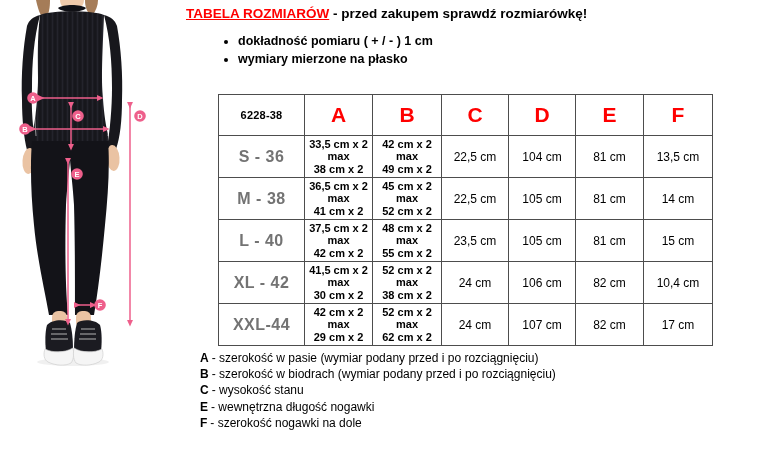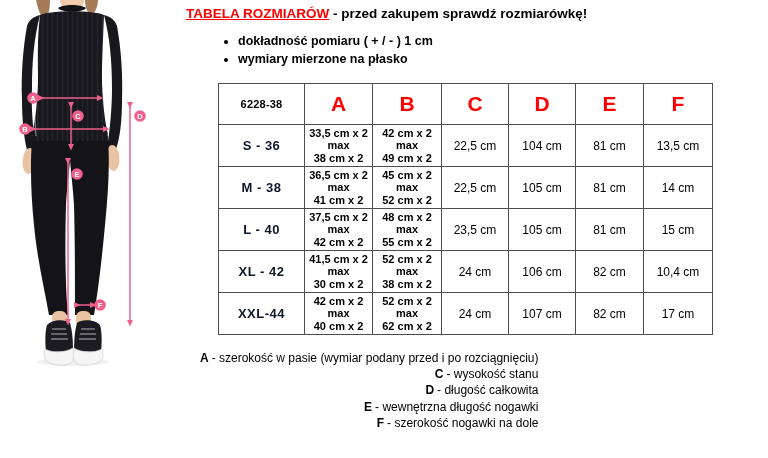--- a/index.html
+++ b/index.html
@@ -8,31 +8,31 @@
     font-family:"Liberation Sans",sans-serif;color:#000;overflow:hidden;
   }
   
   .figure{position:absolute;left:0;top:0;width:190px;height:366px;}
   
   .intro-title{position:absolute;left:186px;top:6px;font-size:13.5px;font-weight:bold;white-space:nowrap;}
   .intro-title .red{color:#ff0000;text-decoration:underline;}
   .intro-bullets{position:absolute;left:206px;top:14px;margin:18px;padding:0 0 0 14px;list-style:disc;}
   .intro-bullets li{font-size:12.5px;font-weight:bold;line-height:18px;}
   
-  .size-table{position:absolute;left:218px;top:83px;border-collapse:collapse;table-layout:fixed;}
+  .size-table{position:absolute;left:218px;top:94px;border-collapse:collapse;table-layout:fixed;}
   .size-table td{border:1px solid #4d4d4d;text-align:center;vertical-align:middle;padding:0;background:#fff;}
   .size-table .hrow td{height:40px;}
   .size-table .drow td{height:41px;}
   .cell-code{font-size:11px;font-weight:bold;letter-spacing:.2px;}
   .cell-letter{font-size:21px;font-weight:bold;color:#ff0000;}
-  .cell-size{font-size:13px;font-weight:bold;color:#0f172a;letter-spacing:.5px;}
+  .cell-size{font-size:16px;font-weight:bold;color:#737373;letter-spacing:.5px;}
   .cell-ab{font-size:11px;font-weight:bold;line-height:12.5px;}
   .cell-val{font-size:12px;font-weight:normal;}
   
-  .legend{position:absolute;left:200px;top:350px;text-align:right;}
+  .legend{position:absolute;left:200px;top:350px;}
   .legend-line{font-size:12px;line-height:16.2px;white-space:nowrap;}
   .legend-line .ltr{font-weight:bold;margin-right:3px;}
 </style>
 </head>
 <body>
 
 <div class="canvas">
 
   <svg class="figure" viewBox="0 0 190 366" aria-hidden="true">
     <defs>
@@ -194,36 +194,36 @@
         <td class="cell-val">24 cm</td>
         <td class="cell-val">106 cm</td>
         <td class="cell-val">82 cm</td>
         <td class="cell-val">10,4 cm</td>
       </tr>
       <tr class="drow">
         <td class="cell-size">XXL-44</td>
         <td class="cell-ab">
           <div>42 cm x 2</div>
           <div>max</div>
-          <div>40 cm x 2</div>
+          <div>29 cm x 2</div>
         </td>
         <td class="cell-ab">
           <div>52 cm x 2</div>
           <div>max</div>
           <div>62 cm x 2</div>
         </td>
         <td class="cell-val">24 cm</td>
         <td class="cell-val">107 cm</td>
         <td class="cell-val">82 cm</td>
         <td class="cell-val">17 cm</td>
       </tr>
     </tbody>
   </table>
 
   <div class="legend">
     <div class="legend-line"><span class="ltr">A</span><span>- szerokość w pasie (wymiar podany przed i po rozciągnięciu)</span></div>
+    <div class="legend-line"><span class="ltr">B</span><span>- szerokość w biodrach (wymiar podany przed i po rozciągnięciu)</span></div>
     <div class="legend-line"><span class="ltr">C</span><span>- wysokość stanu</span></div>
-    <div class="legend-line"><span class="ltr">D</span><span>- długość całkowita</span></div>
     <div class="legend-line"><span class="ltr">E</span><span>- wewnętrzna długość nogawki</span></div>
     <div class="legend-line"><span class="ltr">F</span><span>- szerokość nogawki na dole</span></div>
   </div>
 
 </div>
 
 </body></html>

